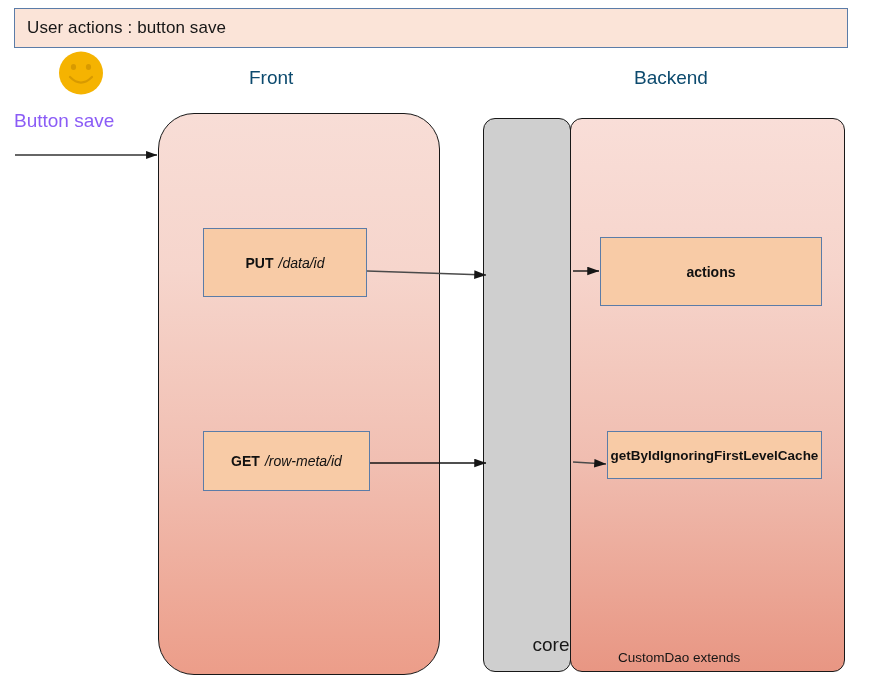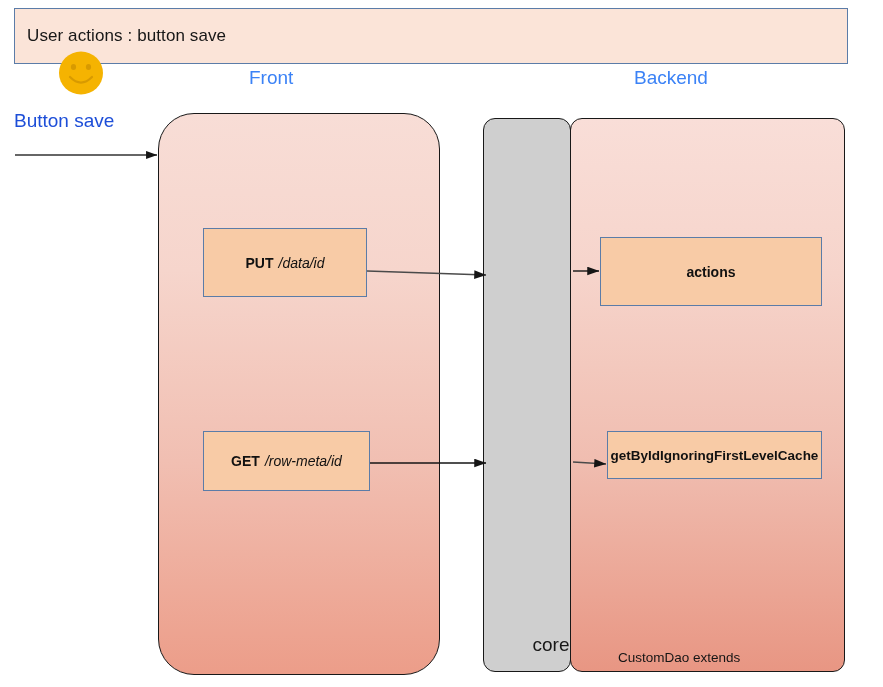--- a/index.html
+++ b/index.html
@@ -16,21 +16,21 @@
     font-family: "Liberation Sans", sans-serif;
     color: #1a1a1a;
   }
 
   
   #header-banner {
     position: absolute;
     left: 14px;
     top: 8px;
     width: 834px;
-    height: 56px;
+    height: 40px;
     box-sizing: border-box;
     background: #fbe4d8;
     border: 1px solid #5b7ca8;
     display: flex;
     align-items: center;
   }
   #header-title {
     font-size: 17px;
     color: #171717;
     padding-left: 12px;
@@ -44,33 +44,33 @@
     left: 57px;
     top: 50px;
     width: 48px;
     height: 46px;
   }
 
   
   .column-title {
     position: absolute;
     font-size: 19px;
-    color: #3b82f6;
+    color: #0c4a6e;
     white-space: nowrap;
   }
   #front-title  { left: 249px; top: 67px; }
   #backend-title{ left: 634px; top: 67px; }
 
   
   #entry-label {
     position: absolute;
     left: 14px;
     top: 110px;
     font-size: 19px;
-    color: #1d4ed8;
+    color: #8b5cf6;
     white-space: nowrap;
   }
 
   
   #front-panel {
     position: absolute;
     left: 158px;
     top: 113px;
     width: 282px;
     height: 562px;

